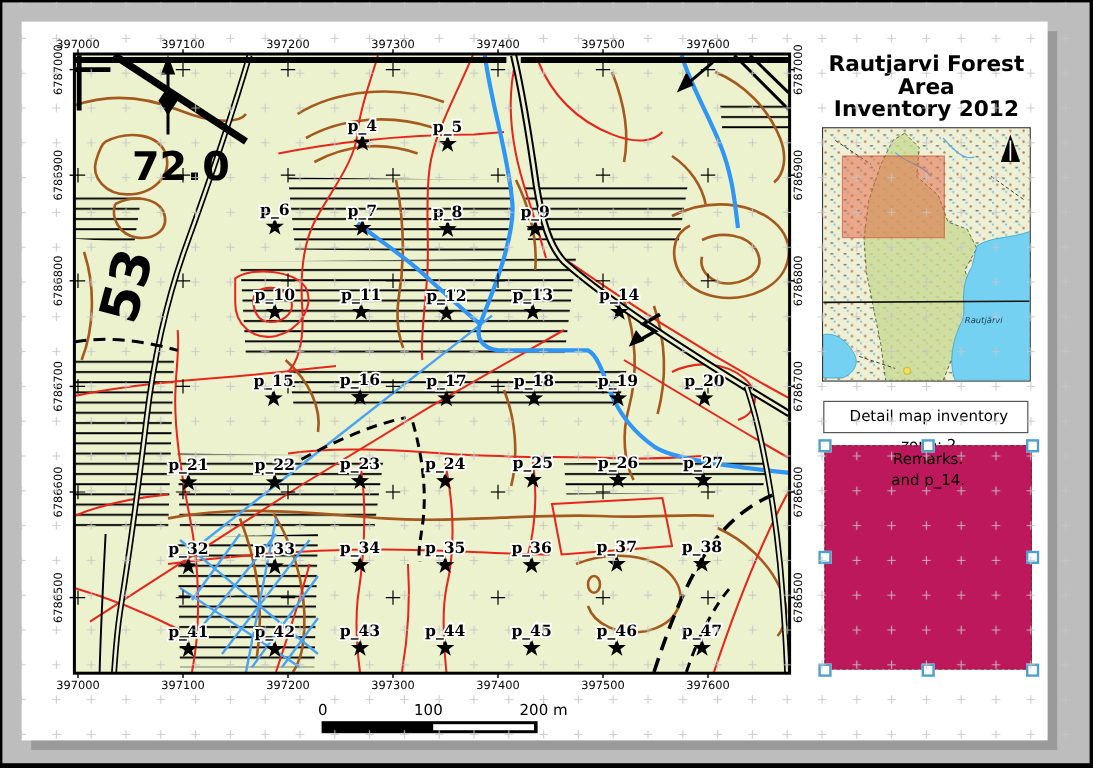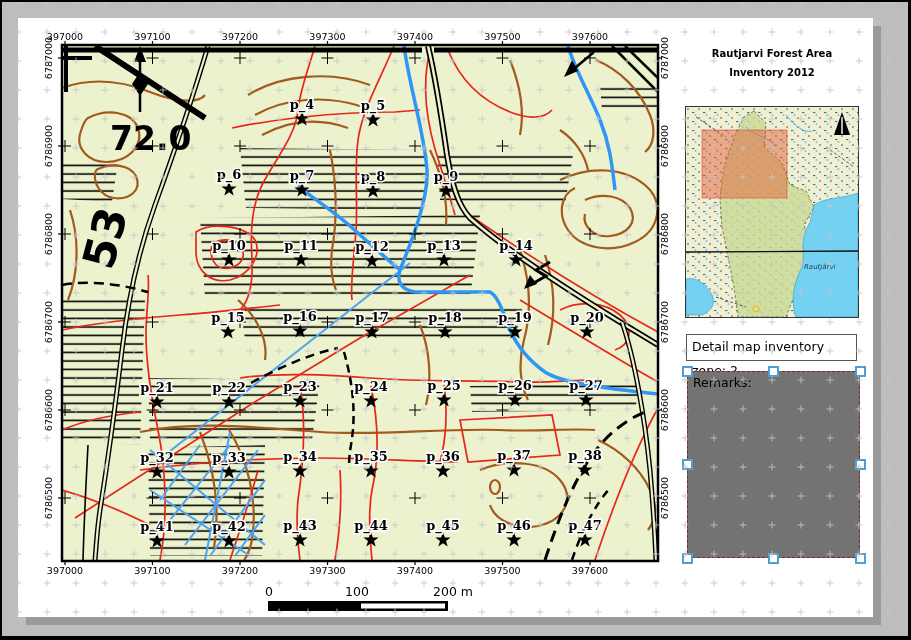--- a/index.html
+++ b/index.html
@@ -4,29 +4,29 @@
 <style>
   html,body{margin:0;padding:0;background:#000;}
   #screen{position:relative;width:911px;height:640px;overflow:hidden;
     background:#000;font-family:"DejaVu Sans",sans-serif;}
   #canvas{position:absolute;left:2px;top:2px;width:906px;height:634px;background:#bdbdbd;}
   #page{position:absolute;left:16px;top:16px;width:855px;height:599px;background:#ffffff;
     box-shadow:8px 8px 0 #9a9a9a;}
   svg text{user-select:none;}
   #map-svg{position:absolute;left:0;top:0;z-index:10;}
   #dots-svg{position:absolute;left:0;top:0;z-index:40;pointer-events:none;}
-  .panel-item{position:absolute;z-index:12;}
+  .panel-item{position:absolute;z-index:12;text-align:center;}
   #title{left:684px;top:44px;width:176px;height:46px;text-align:center;
-    font-weight:bold;font-size:10px;line-height:19px;color:#000;}
+    font-weight:bold;font-size:18px;line-height:19px;color:#000;}
   #overview-frame{left:685px;top:106px;width:174px;height:212px;border:1px solid #333;
     background:#eef0d6;box-sizing:border-box;}
   #detail-box{left:686px;top:334px;width:171px;height:27px;background:#fff;
     border:1px solid #555;box-sizing:border-box;font-size:12.5px;line-height:24px;
     padding-left:5px;color:#000;}
-  #remarks-box{left:687px;top:371px;width:173px;height:187px;background:#737373;
+  #remarks-box{left:687px;top:371px;width:173px;height:187px;background:#be185d;
     border:1.5px dashed #7c2430;box-sizing:border-box;padding:3px 5px;
     font-size:12.5px;line-height:16.5px;color:#000;}
   .handle{position:absolute;width:11px;height:11px;background:#fff;
     border:2px solid #4da0d0;box-sizing:border-box;z-index:30;}
 </style>
 </head>
 <body>
 
 <div id="screen">
   <div id="canvas">
@@ -444,20 +444,21 @@
     </svg>
   </div>
 
   <div class="panel-item" id="detail-box">
     <span>Detail map inventory zone: 2</span>
   </div>
 
   <div class="panel-item" id="remarks-box">
     <div id="remarks-lines">
         <div>Remarks:</div>
+        <div>and p_14.</div>
       </div>
   </div>
 
   <div class="handle" style="left:681.5px;top:365.5px"></div>
   <div class="handle" style="left:768px;top:365.5px"></div>
   <div class="handle" style="left:854.5px;top:365.5px"></div>
   <div class="handle" style="left:681.5px;top:459px"></div>
   <div class="handle" style="left:854.5px;top:459px"></div>
   <div class="handle" style="left:681.5px;top:552.5px"></div>
   <div class="handle" style="left:768px;top:552.5px"></div>

